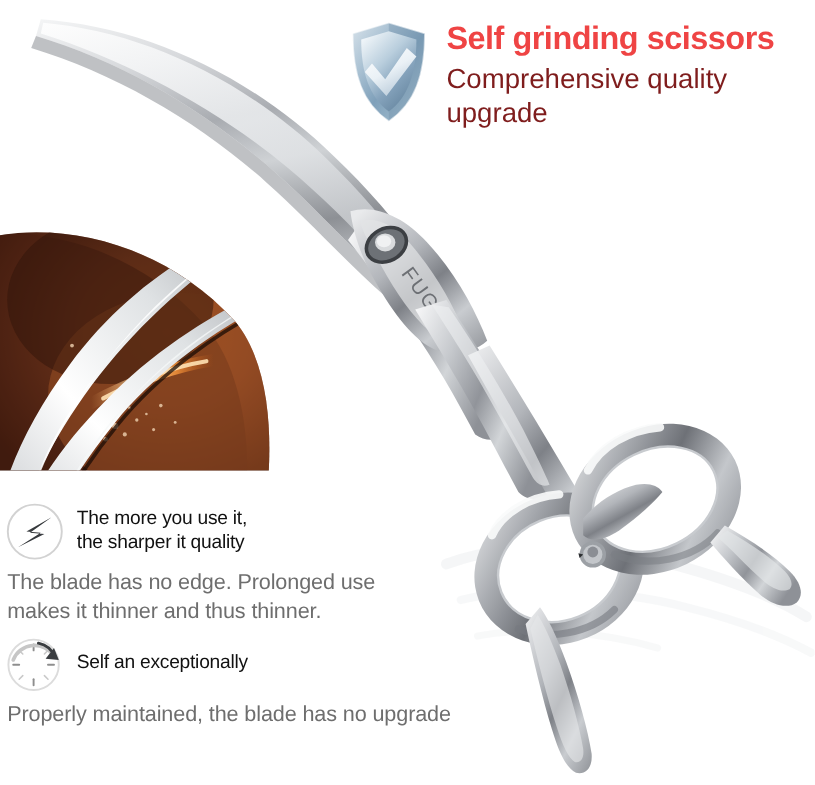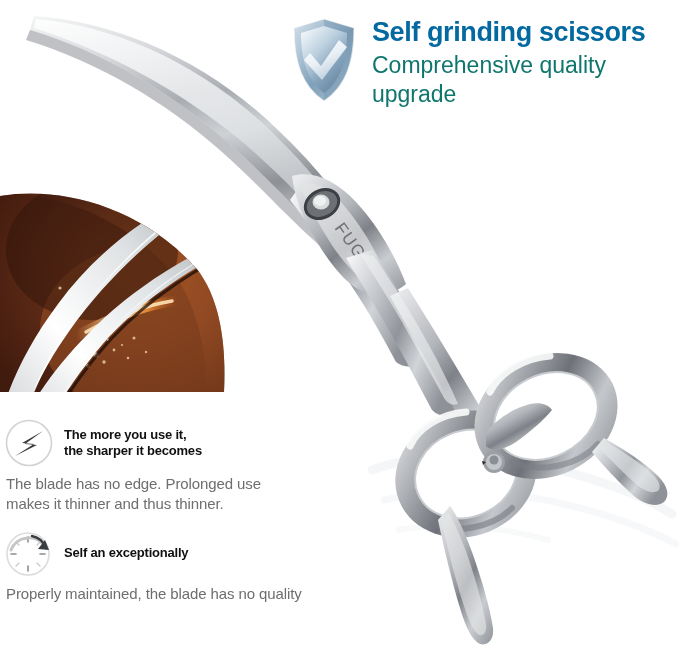--- a/index.html
+++ b/index.html
@@ -14,40 +14,40 @@
 
   
   .photo-layer{position:absolute;inset:0;}
   .photo-layer svg{position:absolute;left:0;top:0;}
 
   
   .header{position:absolute;left:290px;top:14px;width:380px;display:flex;gap:14px;align-items:flex-start;}
   .shield-wrap{width:68px;height:88px;flex:0 0 68px;margin-top:2px;}
   .header-text{padding-top:4px;}
   .headline{
-    font-size:27px;font-weight:bold;color:#0369a1;
+    font-size:27px;font-weight:bold;color:#ef4444;
     letter-spacing:-0.4px;line-height:1.1;margin:0 0 3px 0;white-space:nowrap;
   }
   .subhead{
-    font-size:23px;color:#0f766e;font-weight:normal;
+    font-size:23px;color:#7f1d1d;font-weight:normal;
     line-height:1.28;margin:0;max-width:300px;
   }
 
   
   .feature{position:absolute;left:4px;width:390px;}
   .feature-1{top:418px;}
   .feature-2{top:528px;}
   .feature-head{display:flex;align-items:center;gap:10px;}
   .feature-icon{width:50px;height:50px;flex:0 0 50px;}
   .feature-title{
-    font-size:13px;font-weight:bold;color:#111111;
+    font-size:16px;font-weight:normal;color:#111111;
     line-height:1.22;letter-spacing:-0.2px;
   }
   .feature-body{
-    font-size:15px;color:#6e6e6e;line-height:1.32;
+    font-size:18px;color:#6e6e6e;line-height:1.32;
     margin-top:6px;margin-left:2px;letter-spacing:-0.1px;
   }
 </style>
 </head>
 <body>
 
 <div id="stage">
 
   <div class="photo-layer">
     <svg width="679" height="654" viewBox="0 0 679 654">
@@ -279,21 +279,21 @@
               <stop offset="0.5" stop-color="#2f3235"></stop>
               <stop offset="1" stop-color="#545760"></stop>
             </linearGradient>
           </defs>
           <circle cx="25" cy="25" r="22.5" fill="#ffffff" stroke="#d2d2d2" stroke-width="1.6"></circle>
           <path d="M39,13 L18,25 L30,26 L11,38 L33,27 L21,26 Z" fill="url(#boltG)"></path>
         </svg>
       </div>
       <div>
         <div class="feature-title">The more you use it,</div>
-        <div class="feature-title">the sharper it becomes</div>
+        <div class="feature-title">the sharper it quality</div>
       </div>
     </div>
     <div class="feature-body">
       <div>The blade has no edge. Prolonged use</div>
       <div>makes it thinner and thus thinner.</div>
     </div>
   </div>
 
   <div class="feature feature-2">
     <div class="feature-head">
@@ -315,17 +315,17 @@
           <path d="M7,22 A19,19 0 0 1 41,19" fill="none" stroke="#c6c6c6" stroke-width="3" stroke-linecap="round"></path>
           <path d="M41,12 L45,22 L34,21 Z" fill="#3a3d40"></path>
           <path d="M28,8 A19,19 0 0 1 42,20" fill="none" stroke="#3a3d40" stroke-width="2.4" stroke-linecap="round"></path>
         </svg>
       </div>
       <div>
         <div class="feature-title">Self an exceptionally</div>
       </div>
     </div>
     <div class="feature-body">
-      <div>Properly maintained, the blade has no quality</div>
+      <div>Properly maintained, the blade has no upgrade</div>
     </div>
   </div>
 
 </div>
 
 </body></html>

